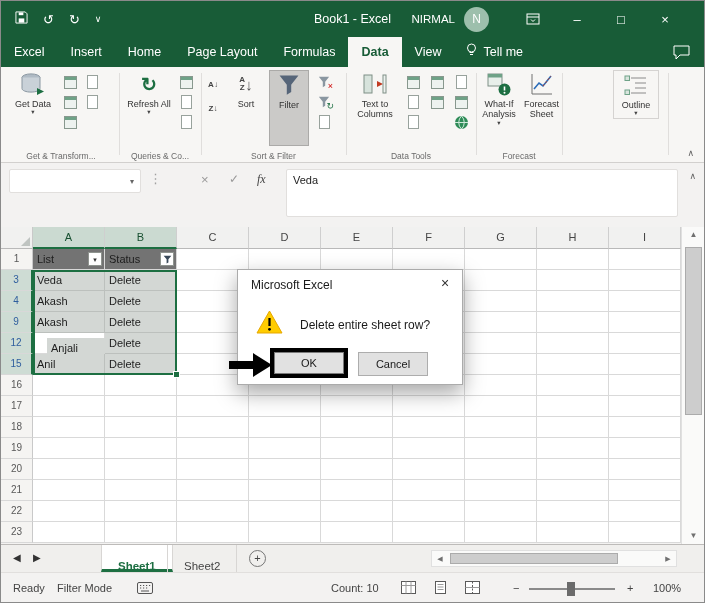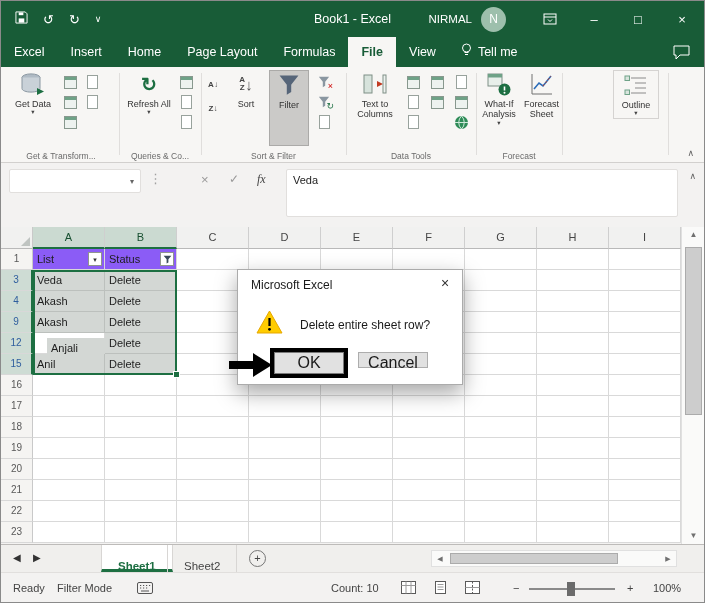--- a/index.html
+++ b/index.html
@@ -5,21 +5,21 @@
   * { margin:0; padding:0; box-sizing:border-box; font-family:"Liberation Sans",sans-serif; }
   body { background:#fff; }
   .app { position:relative; width:705px; height:603px; background:#F3F2F1; border:1px solid #8a8a8a; overflow:hidden; }
 
   
   .titlebar { position:absolute; top:0; left:0; right:0; height:36px; background:#185C37; color:#fff; }
   .qat { position:absolute; left:14px; top:0; height:36px; display:flex; align-items:center; gap:15px; font-size:13px; }
   .qat span { cursor:pointer; }
   .qat .sm { font-size:9px; }
   .tb-title { position:absolute; left:0; right:0; top:0; height:36px; text-align:center; line-height:36px; font-size:12.5px; }
-  .tb-right { position:absolute; right:0; top:0; height:36px; display:flex; align-items:center; }
+  .tb-right { position:absolute; right:17px; top:0; height:36px; display:flex; align-items:center; }
   .tb-user { font-size:11.5px; margin-right:9px; }
   .avatar { width:25px; height:25px; border-radius:50%; background:#9DBFAC; color:#fff; font-size:12px; display:flex; align-items:center; justify-content:center; margin-right:22px; }
   .winbtn { width:44px; height:36px; display:flex; align-items:center; justify-content:center; font-size:13px; cursor:pointer; }
 
   
   .tabrow { position:absolute; top:36px; left:0; right:0; height:30px; background:#185C37; display:flex; align-items:stretch; color:#fff; }
   .rtab { padding:0 13px; line-height:30px; font-size:12.5px; cursor:pointer; white-space:nowrap; }
   .rtab.active { background:#F7F6F4; color:#185C37; font-weight:700; }
   .tellme { display:flex; align-items:center; gap:6px; padding:0 12px; font-size:12.5px; cursor:pointer; }
   .comment { margin-left:auto; display:flex; align-items:center; padding:0 14px; cursor:pointer; }
@@ -60,43 +60,43 @@
   .corner { position:absolute; left:0; top:226px; width:32px; height:22px; background:#F1F1F0; border-right:1px solid #C9C9C9; border-bottom:1px solid #B9B9B9; }
   .corner:after { content:""; position:absolute; right:2px; bottom:2px; border-left:9px solid transparent; border-bottom:9px solid #BFC4C1; }
   .ch { position:absolute; top:226px; width:72px; height:22px; background:#F1F1F0; border-right:1px solid #CFCFCF; border-bottom:1px solid #B9B9B9; text-align:center; font-size:11px; line-height:21px; color:#454545; cursor:pointer; }
   .ch.sel { background:#CBDAD1; border-bottom:2px solid #1D6F42; color:#174F30; }
   .canvas { position:absolute; left:32px; top:248px; width:648px; height:294px; background:#fff;
     background-image:
       repeating-linear-gradient(to right, transparent 0 71px, #D9D9D9 71px 72px),
       repeating-linear-gradient(to bottom, transparent 0 20px, #D9D9D9 20px 21px); }
   .rh { position:absolute; left:0; width:32px; height:21px; background:#F5F4F2; border-right:1px solid #C9C9C9; border-bottom:1px solid #D8D8D8; font-size:10px; line-height:20px; text-align:center; color:#585858; cursor:pointer; }
   .rh.sel { background:#CEDCD4; border-right:2px solid #1D6F42; color:#2F5E9E; }
-  .cell { position:absolute; width:72px; height:21px; border-right:1px solid #D8D8D8; border-bottom:1px solid #D8D8D8; font-size:11px; line-height:20px; padding-left:4px; color:#1d1d1d; background:#8b5cf6; cursor:cell; }
+  .cell { position:absolute; width:72px; height:21px; border-right:1px solid #D8D8D8; border-bottom:1px solid #D8D8D8; font-size:11px; line-height:20px; padding-left:4px; color:#1d1d1d; background:#737373; cursor:cell; }
   .colA { left:32px; } .colB { left:104px; }
   .cell.selc { background:#D3D7D4; border-right-color:#BCC0BD; border-bottom-color:#BCC0BD; }
   .fbn { position:absolute; right:2px; top:3px; width:14px; height:14px; background:#fff; border:1px solid #8F948F; display:flex; align-items:center; justify-content:center; cursor:pointer; }
   .fbn .c { font-size:7px; color:#333; line-height:1; }
   .selbox { position:absolute; left:32px; top:269px; width:144px; height:105px; border:2px solid #1D6F42; pointer-events:none; z-index:5; }
   .handle { position:absolute; left:172px; top:370px; width:7px; height:7px; background:#1D6F42; border:1px solid #fff; z-index:6; }
 
   
   .vsb { position:absolute; left:680px; top:226px; width:24px; height:317px; background:#FAFAF9; border-left:1px solid #E0E0E0; }
   .vsb .arr { position:absolute; left:0; width:23px; height:16px; text-align:center; font-size:8px; color:#707070; line-height:16px; cursor:pointer; }
   .vthumb { position:absolute; left:3px; top:20px; width:17px; height:168px; background:#CDCDCD; border:1px solid #ABABAB; cursor:grab; }
 
   
   .dialog { position:absolute; left:236px; top:268px; width:226px; height:116px; background:#fff; border:1px solid #ABABAB; box-shadow:0 8px 20px rgba(0,0,0,.35); z-index:40; }
   .dlg-title { position:absolute; left:13px; top:8px; font-size:12px; color:#1a1a1a; }
   .dlg-close { position:absolute; right:0; top:0; width:34px; height:26px; display:flex; align-items:center; justify-content:center; font-size:14px; color:#333; cursor:pointer; }
   .dlg-warn { position:absolute; left:18px; top:40px; }
   .dlg-msg { position:absolute; left:62px; top:48px; font-size:12px; color:#1a1a1a; }
   .ok-anno { position:absolute; left:32px; top:78px; width:78px; height:30px; border:4px solid #000; background:#fff; z-index:42; }
-  .btn { font-size:16px; color:#1a1a1a; background:#E1E1E1; border:1px solid #ADADAD; cursor:pointer; display:block; text-align:center; }
+  .btn { font-size:11px; color:#1a1a1a; background:#E1E1E1; border:1px solid #ADADAD; cursor:pointer; display:block; text-align:center; }
   .ok-btn { width:70px; height:22px; line-height:20px; border-color:#7A7A7A; }
-  .cancel-btn { position:absolute; left:120px; top:82px; width:70px; height:16px; line-height:20px; }
+  .cancel-btn { position:absolute; left:120px; top:82px; width:70px; height:24px; line-height:20px; }
 
   
   .arrow { position:absolute; left:228px; top:350px; z-index:50; pointer-events:none; }
 
   
   .sheettabs { position:absolute; left:0; top:543px; right:0; height:28px; background:#F0EFED; border-top:1px solid #BDBBB9; }
   .snav { position:absolute; top:7px; font-size:10px; color:#333; cursor:pointer; }
   .stab { position:absolute; top:0; height:27px; line-height:26px; padding:8px 16px; font-size:11.5px; color:#444; border-right:1px solid #D8D6D4; border-left:1px solid #D8D6D4; cursor:pointer; }
   .stab.active { background:#fff; color:#1D6F42; font-weight:700; border-bottom:3px solid #1D6F42; }
   .addsheet { position:absolute; left:248px; top:5px; width:17px; height:17px; border:1px solid #767676; border-radius:50%; text-align:center; line-height:15px; font-size:11px; color:#444; cursor:pointer; }
@@ -143,21 +143,21 @@
       <span class="winbtn close">×</span>
     </div>
   </div>
 
   <div class="tabrow">
     <div class="rtab">Excel</div>
     <div class="rtab">Insert</div>
     <div class="rtab">Home</div>
     <div class="rtab">Page Layout</div>
     <div class="rtab">Formulas</div>
-    <div class="rtab active">File</div>
+    <div class="rtab active">Data</div>
     <div class="rtab">View</div>
     <div class="tellme">
       <span><svg width="11" height="15" viewBox="0 0 11 15">
             <circle cx="5.5" cy="5" r="4" fill="none" stroke="#fff"></circle>
             <path d="M3.5 9.5h4M4 11.5h3" stroke="#fff"></path>
           </svg></span>
       <span>Tell me</span>
     </div>
     <div class="comment">
         <svg width="17" height="15" viewBox="0 0 17 15">

